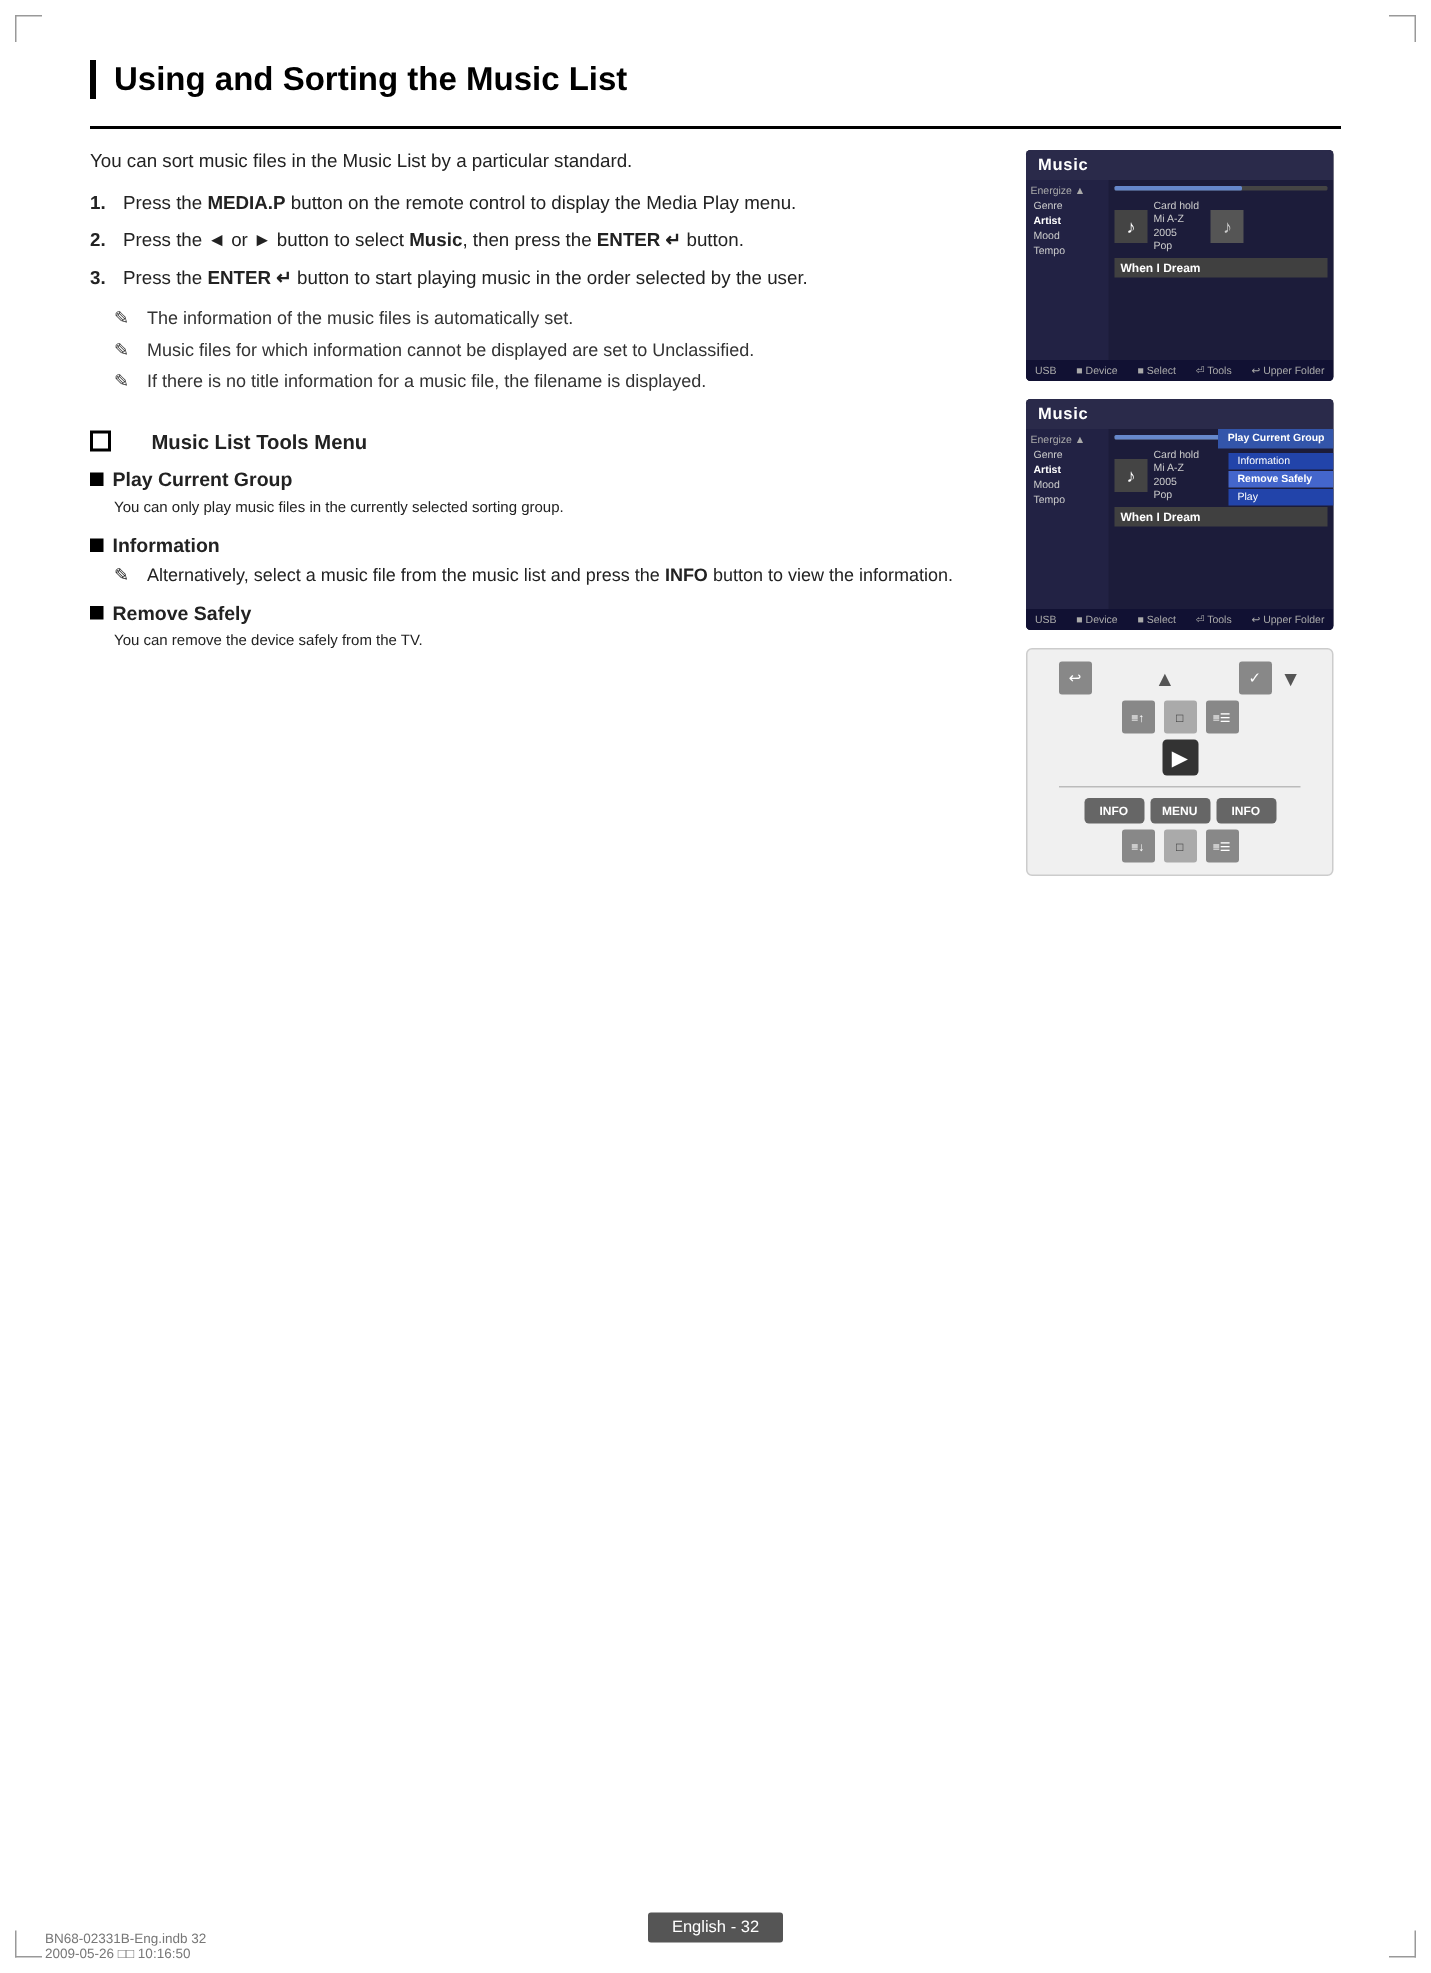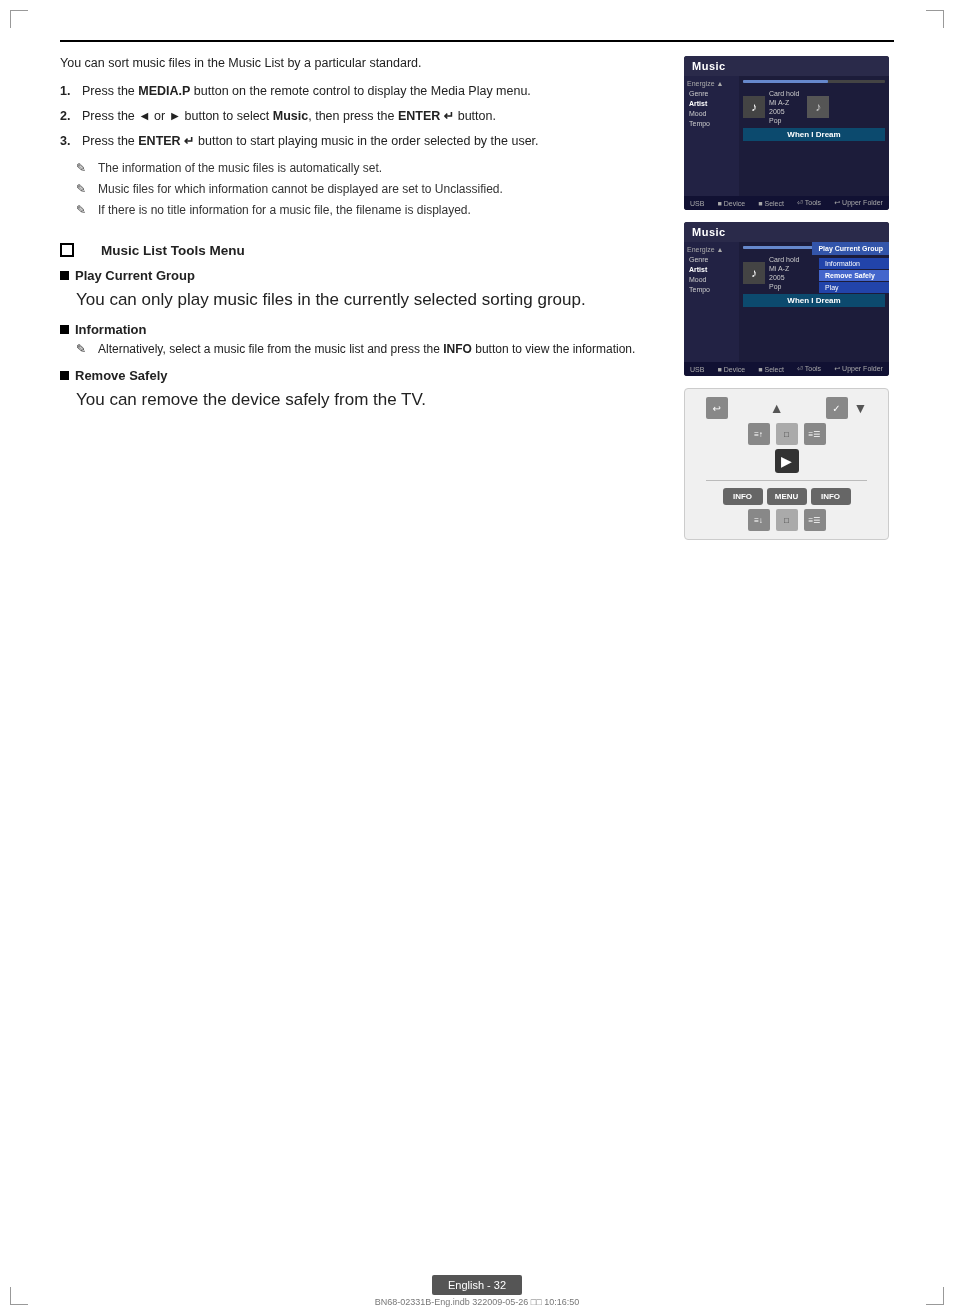--- a/index.html
+++ b/index.html
@@ -148,21 +148,21 @@
       height: 9px;
       background: #000;
       display: inline-block;
       flex-shrink: 0;
     }
     .subsection-title {
       font-size: 13px;
       font-weight: bold;
     }
     .subsection-body {
-      font-size: 17px;
+      font-size: 10px;
       margin-left: 16px;
       line-height: 1.5;
     }
     .sub-note {
       display: flex;
       gap: 6px;
       font-size: 12px;
       margin-top: 4px;
       margin-left: 16px;
       line-height: 1.4;
@@ -246,24 +246,24 @@
     }
     .ss-track-info {
       font-size: 7px;
       color: #ccc;
       line-height: 1.3;
     }
     .ss-track-title {
       font-size: 8px;
       font-weight: bold;
       color: #fff;
-      background: #0c4a6e;
+      background: #404040;
       padding: 2px 4px;
       margin-top: 2px;
-      text-align: center;
+      text-align: left;
     }
     .ss-right-mini {
       width: 30px;
       display: flex;
       align-items: center;
       justify-content: center;
     }
     .ss-mini-icon {
       width: 22px;
       height: 22px;
@@ -374,35 +374,39 @@
       padding: 4px 16px;
       border-radius: 2px;
     }
 
     .bottom-info {
       position: absolute;
       bottom: 8px;
       left: 30px;
       right: 30px;
       display: flex;
-      justify-content: center;
+      justify-content: flex-end;
       font-size: 9px;
       color: #777;
+      flex-direction: column;
     }
   </style>
 </head>
 <body>
 
 <div class="page-wrapper">
 
   <div class="corner-mark corner-tl"></div>
   <div class="corner-mark corner-tr"></div>
   <div class="corner-mark corner-bl"></div>
   <div class="corner-mark corner-br"></div>
 
+  <div class="section-title-bar">
+    <div class="section-title">Using and Sorting the Music List</div>
+  </div>
   <hr class="section-divider">
 
   <div class="content-area">
 
     <div class="left-column">
       <p class="intro-text">You can sort music files in the Music List by a particular standard.</p>
 
       <ol class="numbered-list">
         <li>
           <span class="num-label bold">1.</span>

